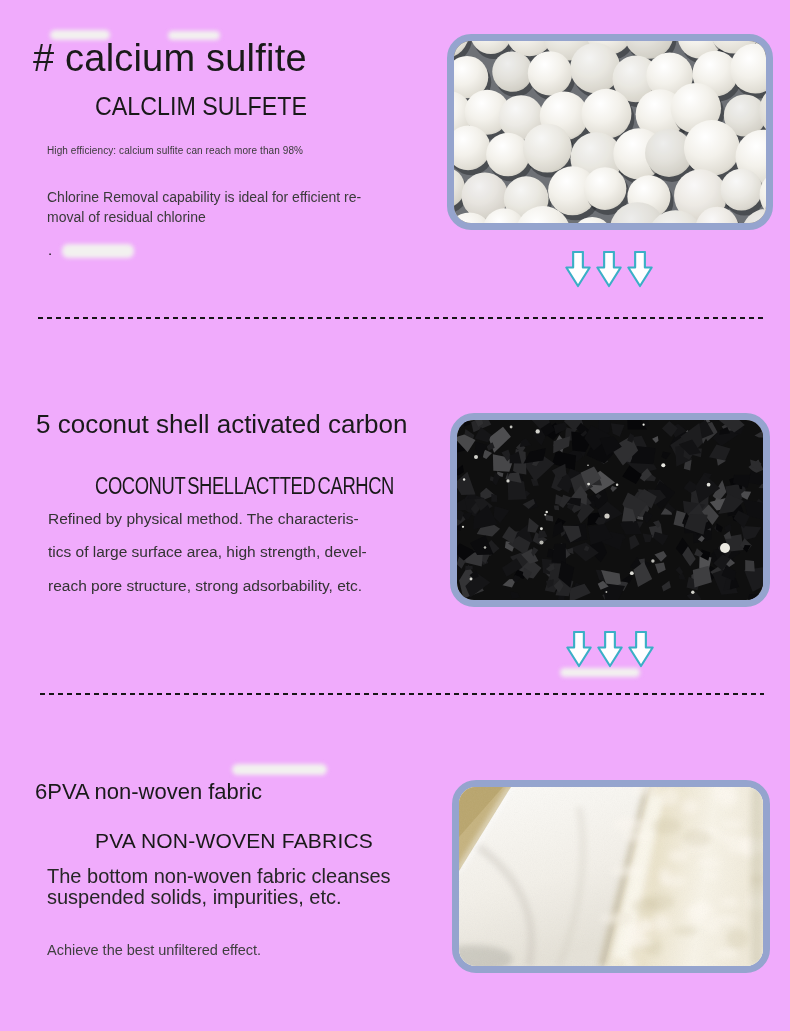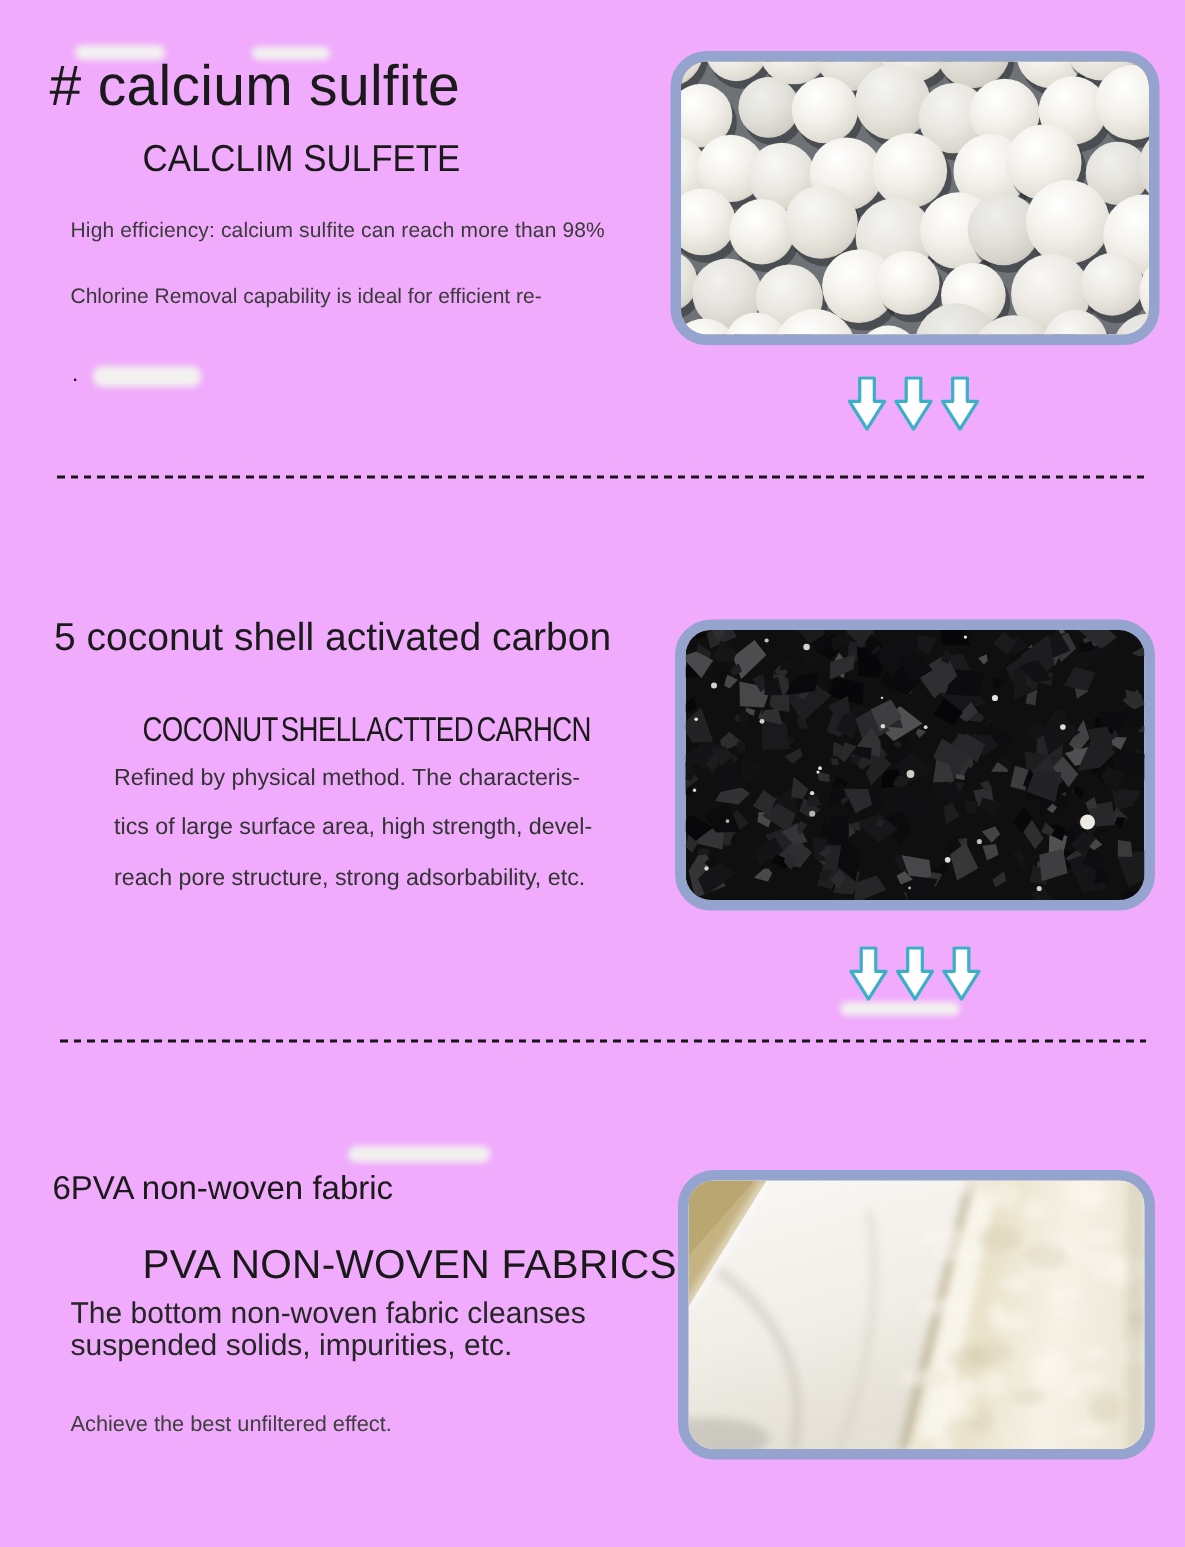--- a/index.html
+++ b/index.html
@@ -9,28 +9,28 @@
   }
   .abs{position:absolute;line-height:1;}
   
   .title{color:var(--heading,#1a1a1a);font-weight:400;white-space:nowrap;}
   .t1{left:33px;top:39px;font-size:38px;letter-spacing:0.2px;}
   .t2{left:36px;top:411px;font-size:26px;line-height:27px;max-width:385px;white-space:normal;text-align:right;}
   .t3{left:35px;top:781px;font-size:22px;}
   .subtitle{color:#191919;font-weight:400;white-space:nowrap;}
   .st1{left:95px;top:94px;font-size:25px;transform:scaleX(0.93);transform-origin:0 0;}
   .st2{left:95px;top:475px;font-size:23px;letter-spacing:-0.5px;word-spacing:-3px;transform:scaleX(0.8);transform-origin:0 0;}
-  .st3{left:95px;top:830px;font-size:27px;letter-spacing:0.2px;}
+  .st3{left:95px;top:830px;font-size:21px;letter-spacing:0.2px;}
   
-  .b1a{left:47px;top:146px;font-size:14px;color:#3a3a3a;letter-spacing:0.1px;}
+  .b1a{left:47px;top:146px;font-size:10px;color:#3a3a3a;letter-spacing:0.1px;}
   .b1b{left:47px;top:190px;font-size:14px;color:#3a3a3a;}
   .b1b .ln{height:19.5px;}
   .dot1{left:48px;top:242px;font-size:15px;color:#111;}
   .b2{left:48px;top:511px;font-size:15.5px;color:#333;}
-  .b2 .ln{height:33.4px;margin-left:28px;}
+  .b2 .ln{height:33.4px;}
   .b3{left:47px;top:866px;font-size:20px;color:#262626;}
   .b3 .ln{height:21.4px;}
   .note3{left:47px;top:943px;font-size:14.5px;color:#3f3f3f;}
   
   .photo{
     position:absolute;box-sizing:border-box;border:7px solid var(--frame,#95a4ce);
     border-radius:24px;overflow:hidden;background:#ddd;
   }
   .img1{left:447px;top:34px;width:326px;height:196px;}
   .img2{left:450px;top:413px;width:320px;height:194px;}
@@ -58,20 +58,21 @@
   <div class="smudge" style="left:62px;top:244px;width:72px;height:14px;"></div>
   <div class="smudge" style="left:232px;top:764px;width:95px;height:11px;"></div>
   <div class="smudge" style="left:560px;top:668px;width:80px;height:9px;"></div>
 
   <section>
     <div class="abs title t1"># calcium sulfite</div>
     <div class="abs subtitle st1">CALCLIM SULFETE</div>
     <div class="abs b1a">High efficiency: calcium sulfite can reach more than 98%</div>
     <div class="abs b1b">
       <div class="ln">Chlorine Removal capability is ideal for efficient re-</div>
+      <div class="ln">moval of residual chlorine</div>
     </div>
     <div class="abs dot1">.</div>
     <div class="photo img1" id="ph1" title="calcium sulfite white granule balls">
         <svg viewBox="0 0 312 182">
           <defs>
             <radialGradient id="gb" cx="0.38" cy="0.30" r="0.9">
               <stop offset="0%" stop-color="#ffffff"></stop>
               <stop offset="42%" stop-color="#f3f1eb"></stop>
               <stop offset="75%" stop-color="#e0ddd4"></stop>
               <stop offset="100%" stop-color="#aeaba2"></stop>

